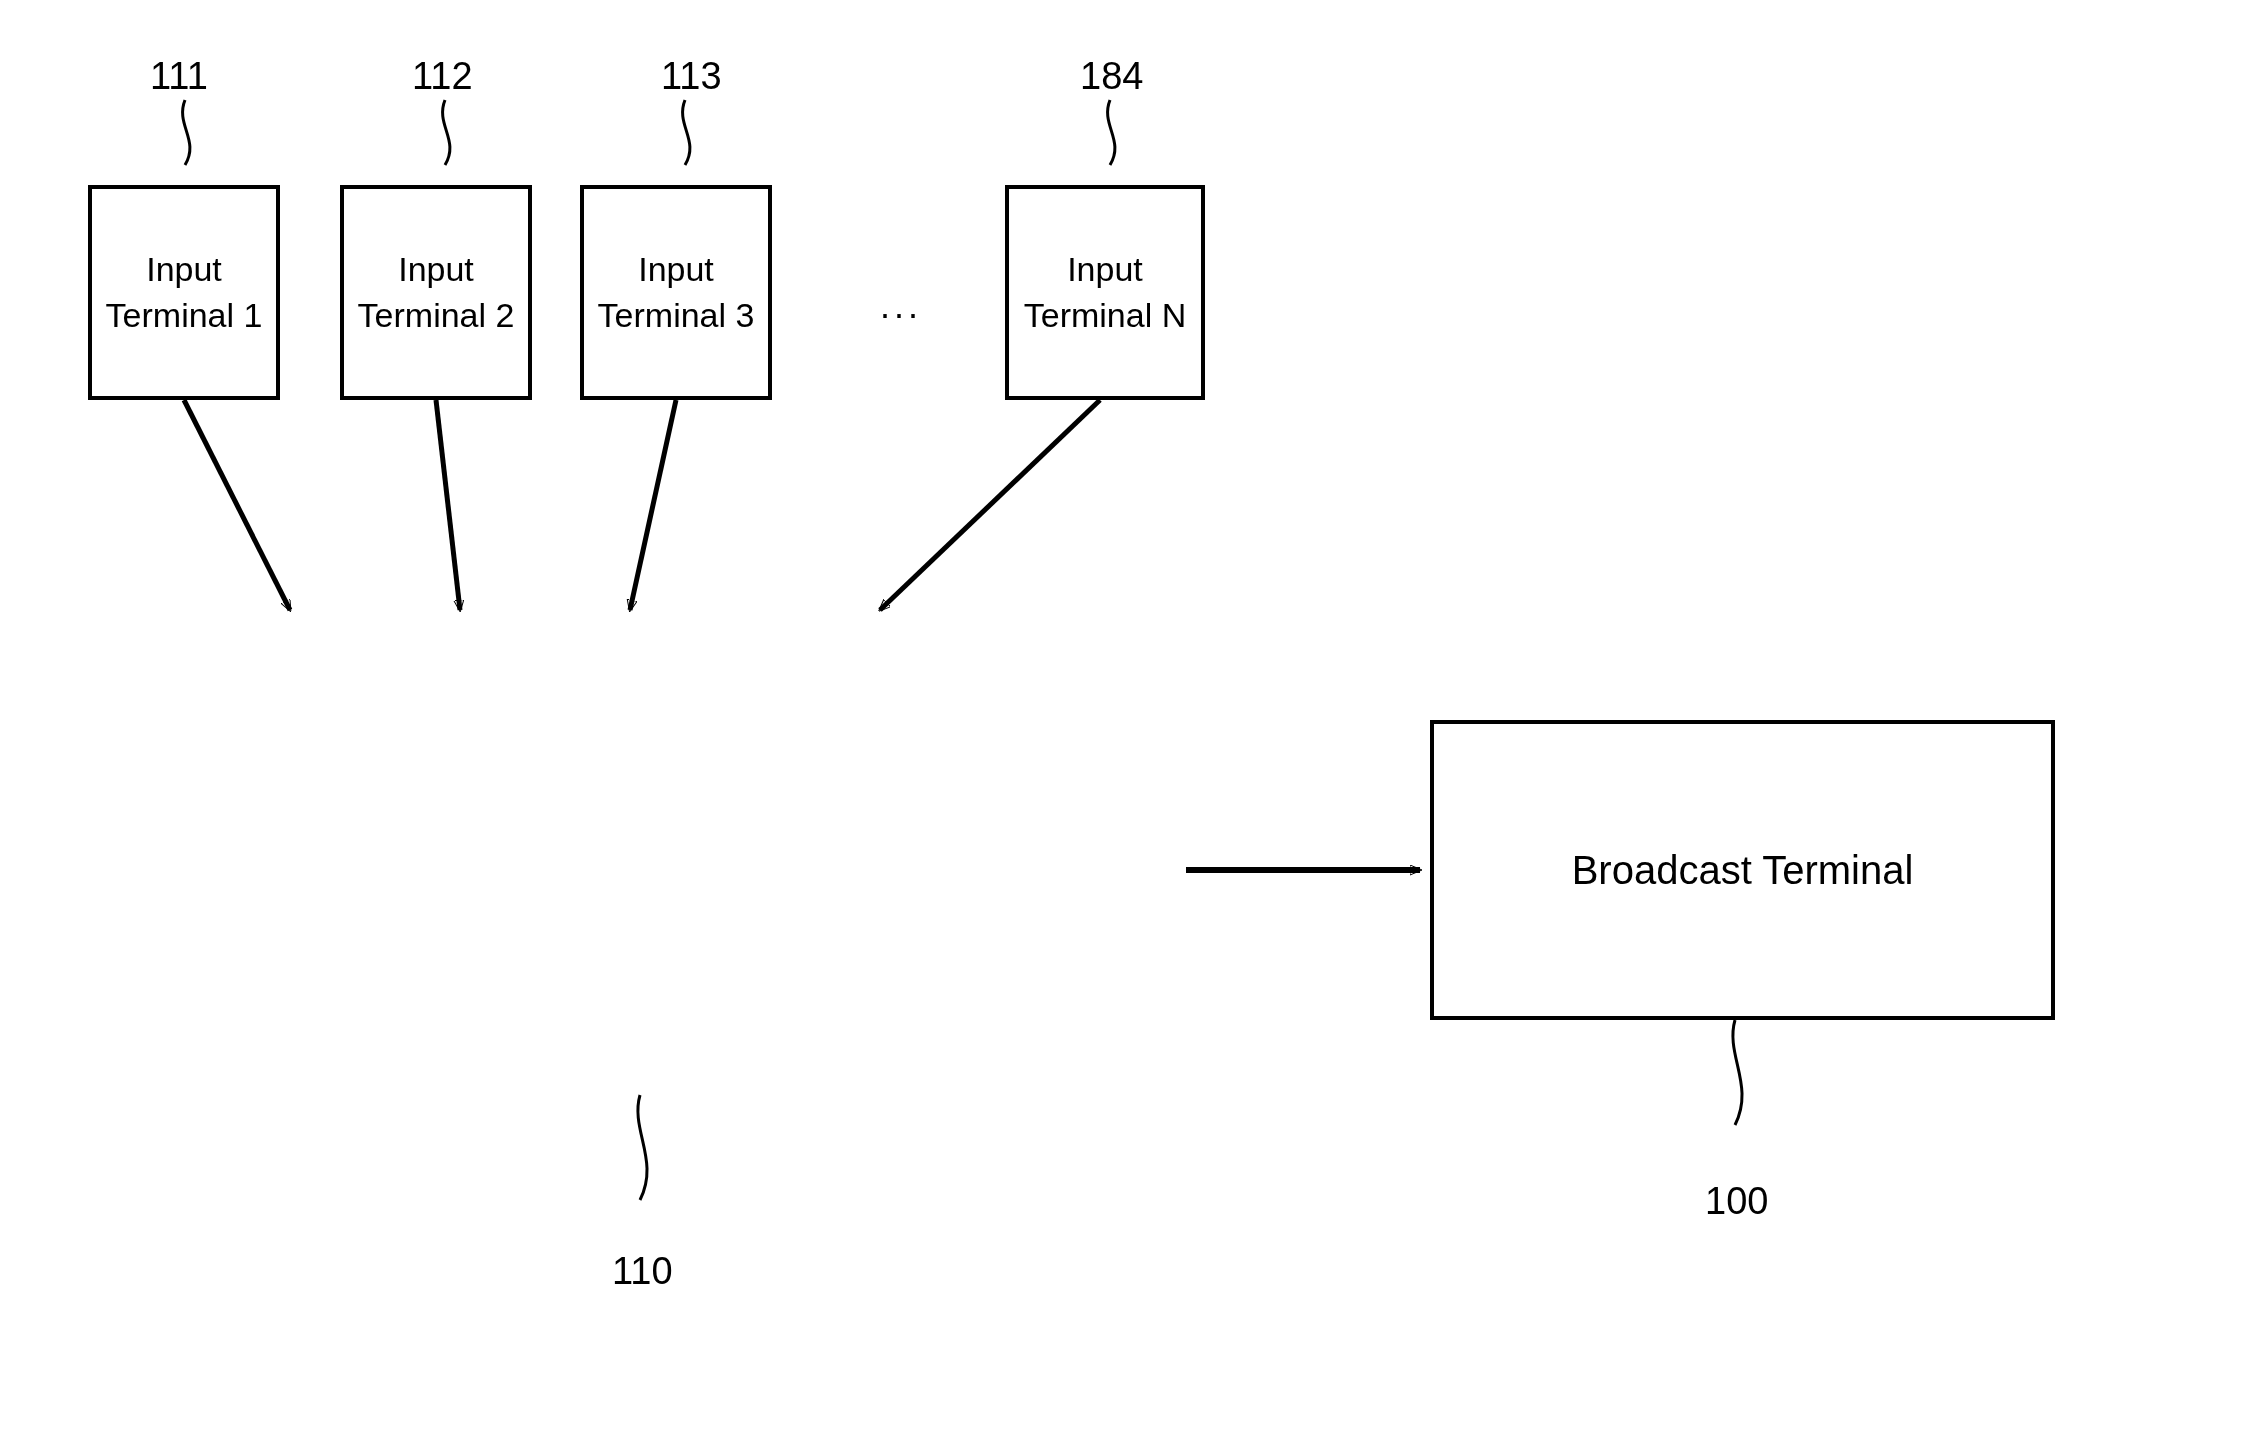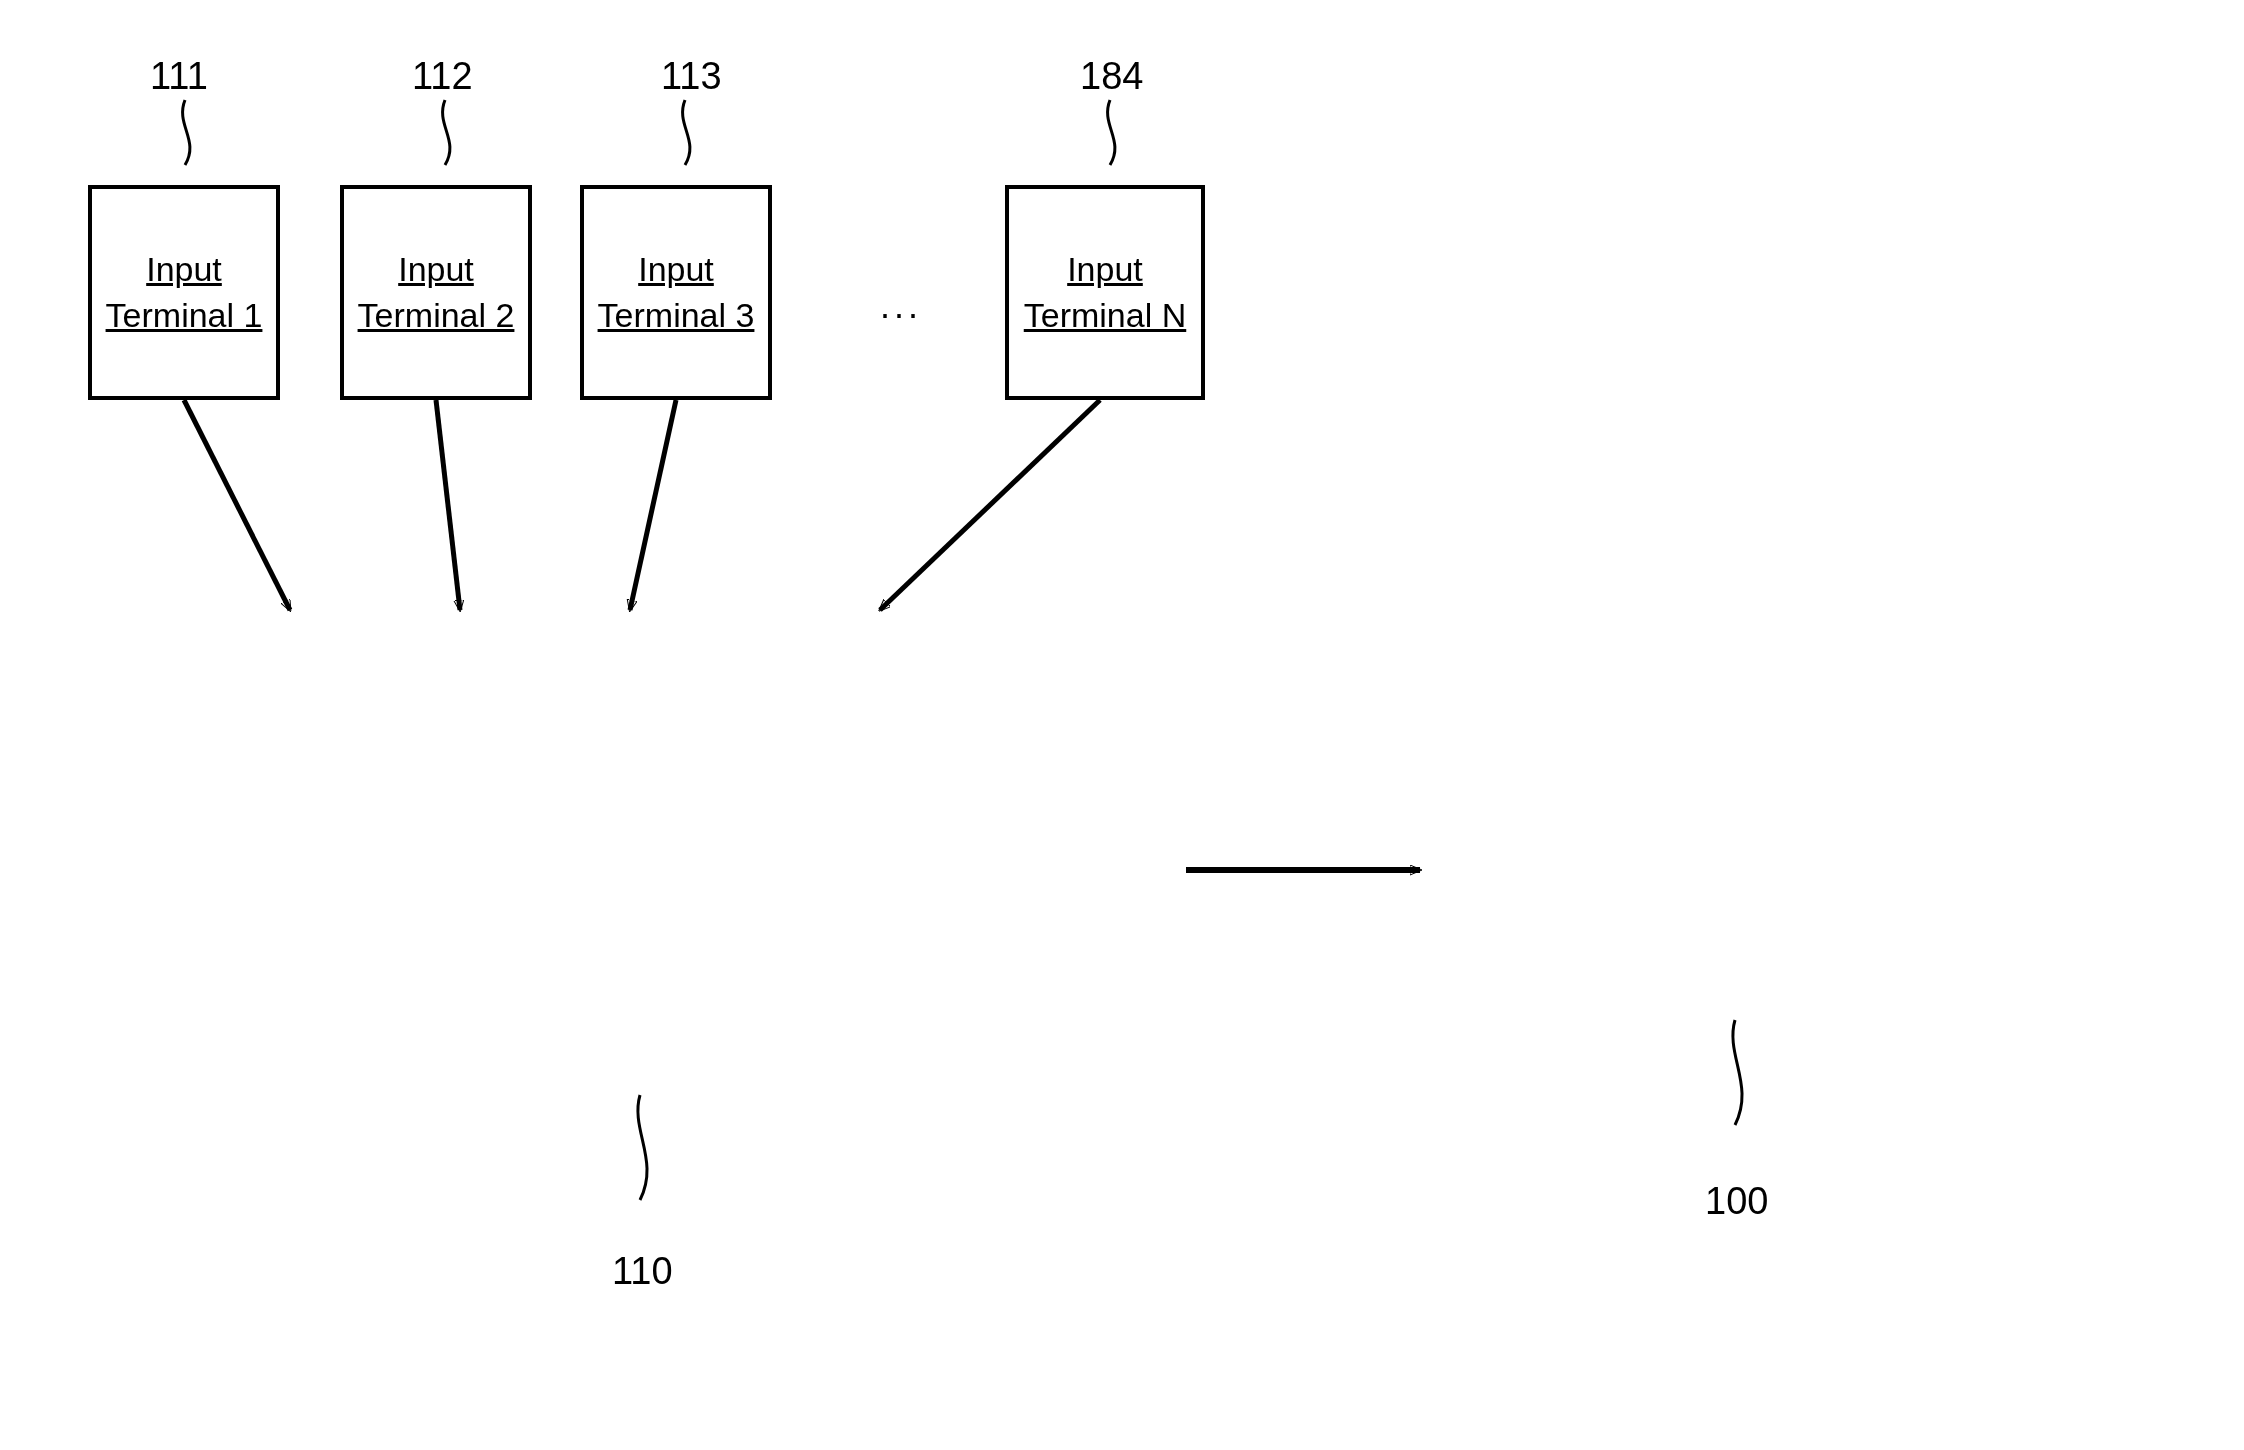--- a/index.html
+++ b/index.html
@@ -17,21 +17,20 @@
   }
   .box {
     position: absolute;
     border: 4px solid #000;
     background: #fff;
     box-sizing: border-box;
     display: flex;
     align-items: center;
     justify-content: center;
     text-align: center;
-    text-decoration: underline;
   }
   .box span {
     color: #000;
     font-size: 34px;
     line-height: 1.35;
     white-space: pre-line;
   }
   .big-box span {
     font-size: 40px;
   }
@@ -83,20 +82,23 @@
 Terminal 3</span>
   </div>
   <div class="box" style="left:1005px; top:185px; width:200px; height:215px;">
     <span>Input
 Terminal N</span>
   </div>
 
   <div class="ellipsis" style="left:880px; top:285px;">...</div>
 
 
+  <div class="box big-box" style="left:1430px; top:720px; width:625px; height:300px;">
+    <span>Broadcast Terminal</span>
+  </div>
 
   <div class="ref-label" style="left:612px; top:1250px;">110</div>
   <div class="ref-label" style="left:1705px; top:1180px;">100</div>
 
   <svg class="overlay" viewBox="0 0 2244 1450">
     <defs>
       <marker id="arrowhead" markerWidth="12" markerHeight="12" refX="10" refY="5" orient="auto" markerUnits="userSpaceOnUse">
         <path d="M0,0 L12,5 L0,10 Z" fill="#000" stroke="none"></path>
       </marker>
     </defs>

